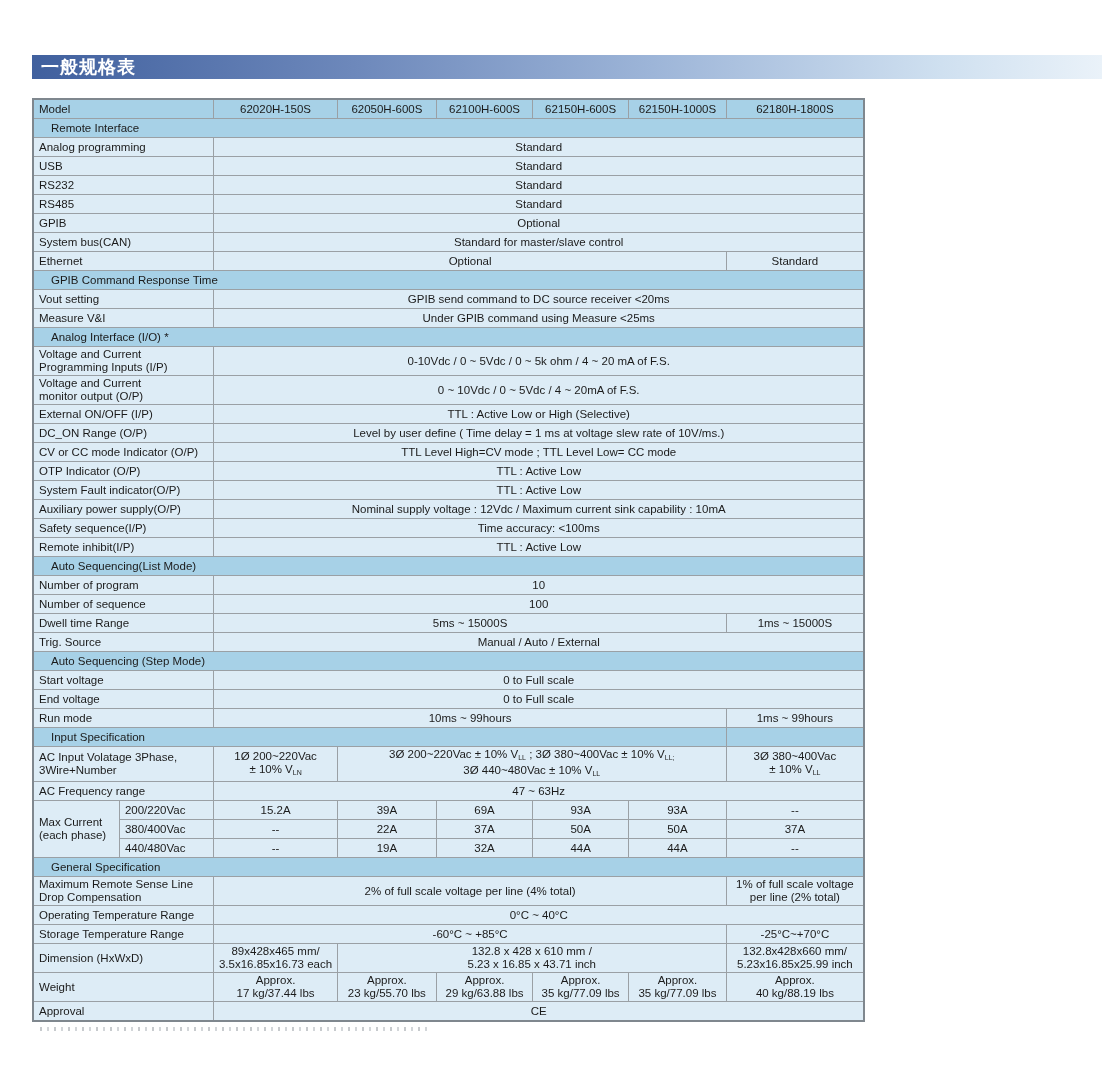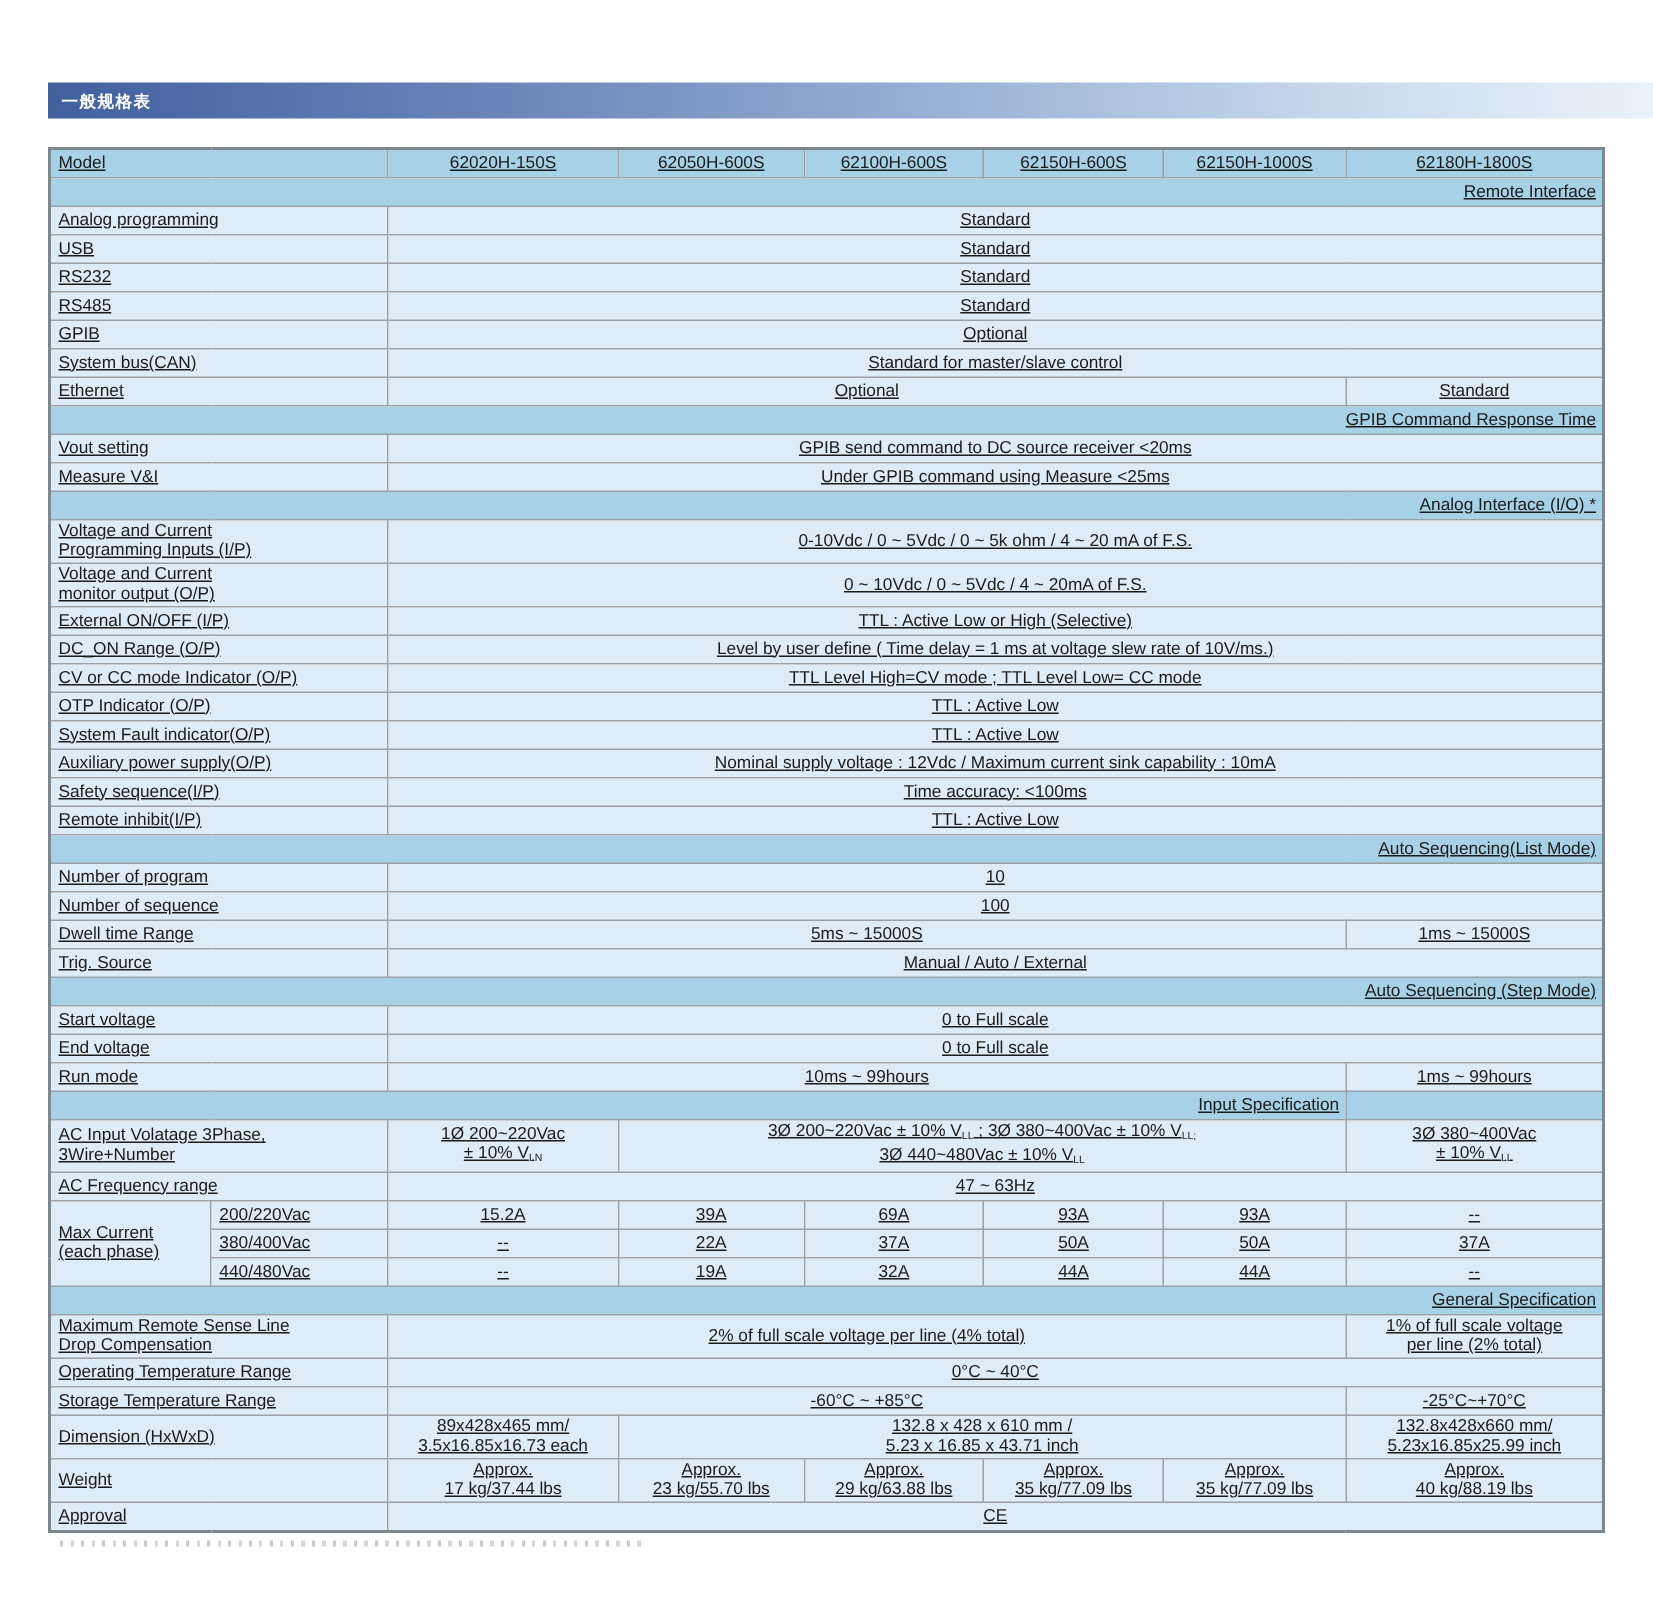--- a/index.html
+++ b/index.html
@@ -4,38 +4,37 @@
 <style>
   html,body{margin:0;padding:0;}
   body{
     width:1102px;height:1071px;overflow:hidden;background:#ffffff;
     font-family:"Liberation Sans",sans-serif;color:#1b1b1b;
     -webkit-font-smoothing:antialiased;
   }
   .titlebar{
     margin:55px 0 0 32px;height:24px;
     background:linear-gradient(to right,#40609e 0%,#6d88bb 30%,#9db5d8 58%,#cfe0f0 85%,#eaf2f9 100%);
-    color:#ffffff;font-size:11px;font-weight:bold;
+    color:#ffffff;font-size:18px;font-weight:bold;
     display:flex;align-items:center;padding-left:9px;box-sizing:border-box;
     letter-spacing:1px;
   }
   table.spec{
-    width:1038px;margin:19px 18px 0 32px;
+    width:833px;margin:19px 18px 0 32px;
     border-collapse:collapse;table-layout:fixed;
     font-size:11.5px;
     border:2px solid #7f878e;
-    text-decoration:underline;
   }
   td{
     border:1px solid #9aa0a5;
     padding:1px 4px;height:16px;line-height:13px;
     vertical-align:middle;overflow:hidden;white-space:nowrap;
     background:#ddecf6;
   }
-  tr.sec td{background:#a7d1e7;padding-left:17px;text-align:right;}
+  tr.sec td{background:#a7d1e7;padding-left:17px;text-align:left;}
   tr.model td{background:#a7d1e7;}
   td.lbl{text-align:left;padding-left:5px;}
   td.val{text-align:center;}
   td.l2{line-height:13px;}
   sub.u{font-size:7px;vertical-align:-2px;letter-spacing:0;}
   .footnote-clip{
     margin:5px 0 0 40px;width:390px;height:4px;
     background:repeating-linear-gradient(to right,#b9bdc1 0 2px,transparent 2px 7px,#c8ccd0 7px 9px,transparent 9px 14px);
     opacity:.8;
   }

